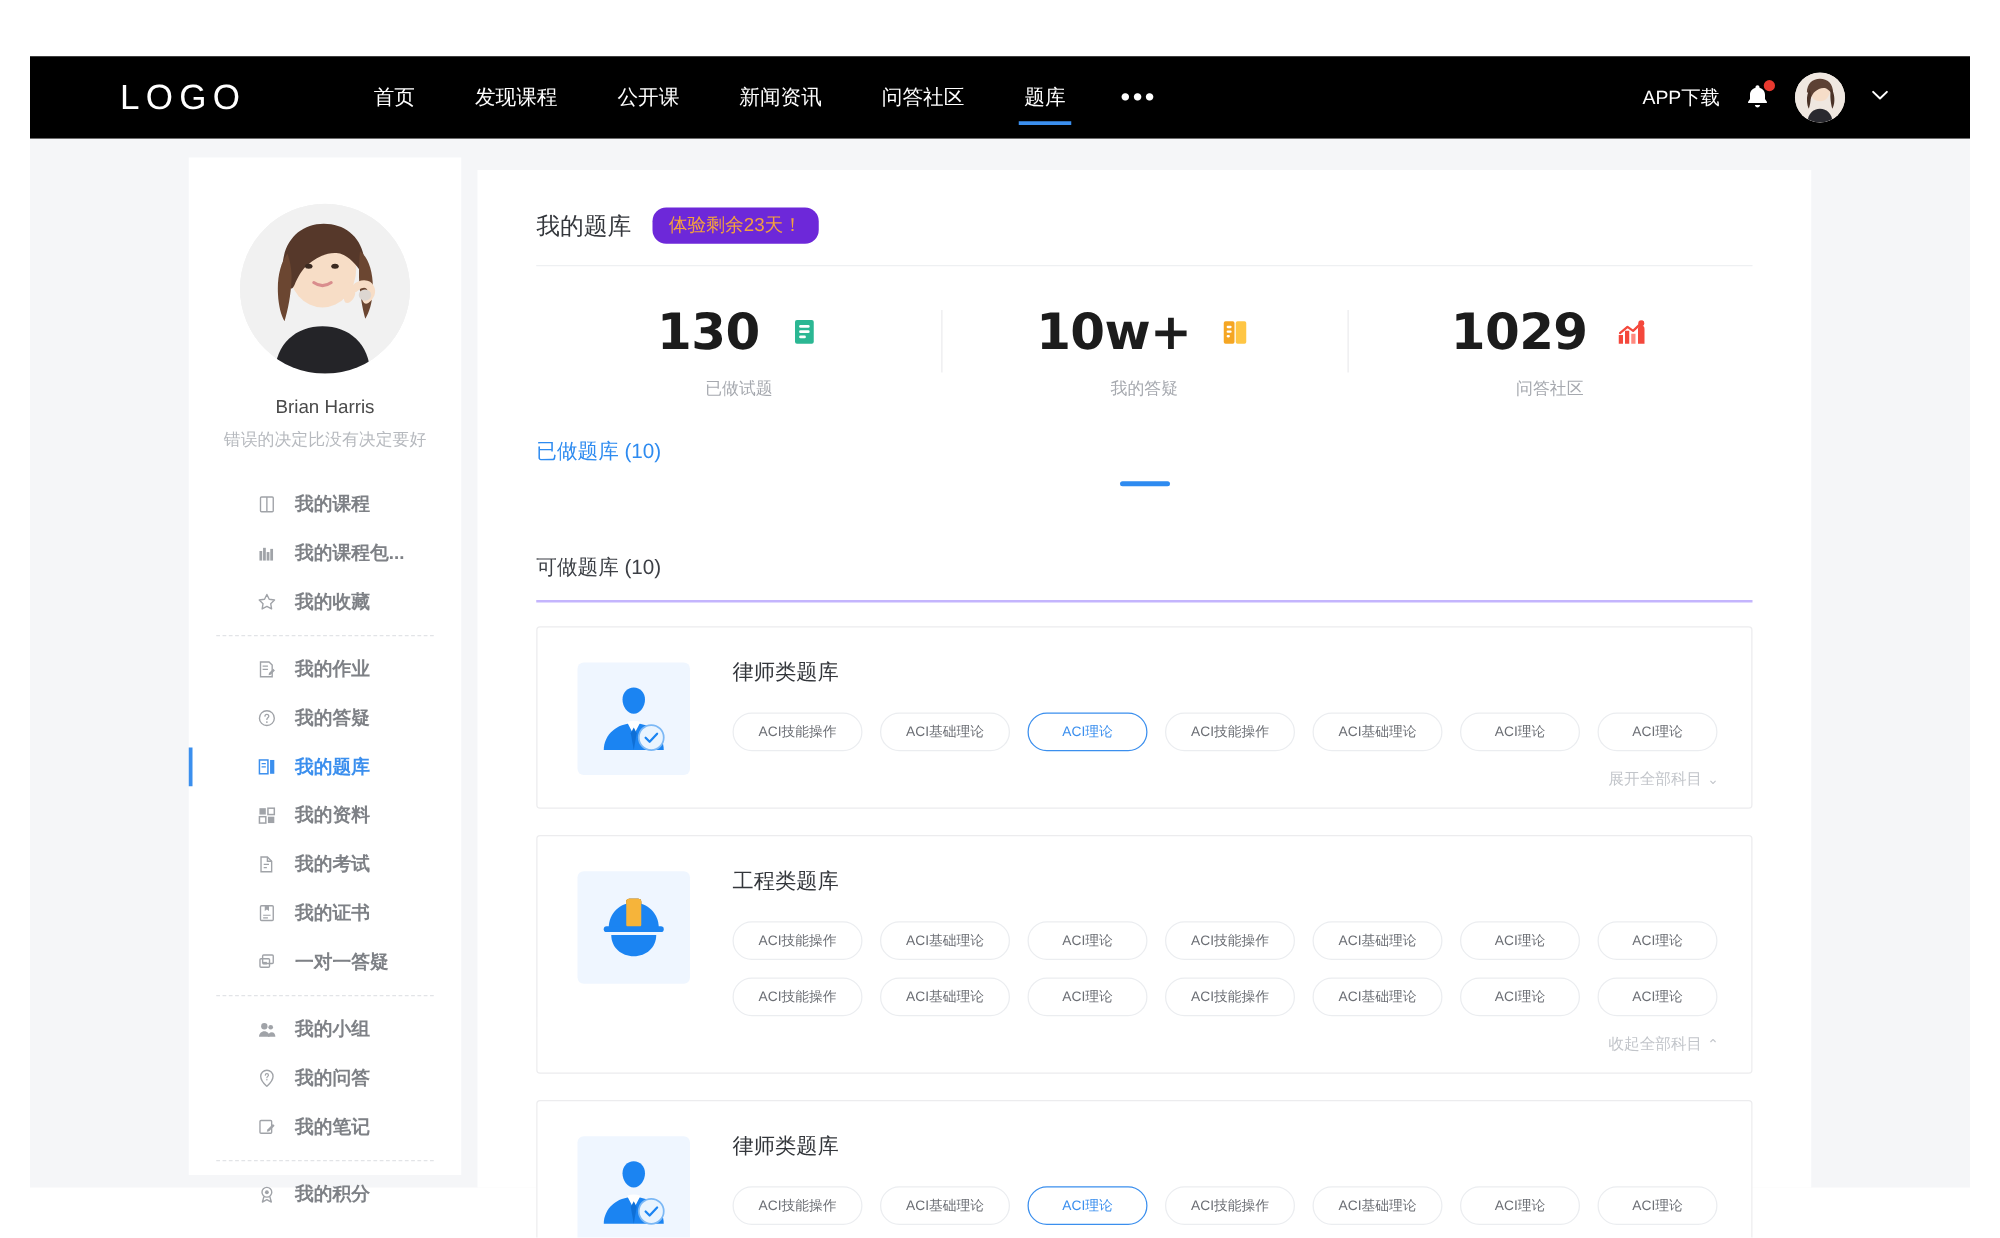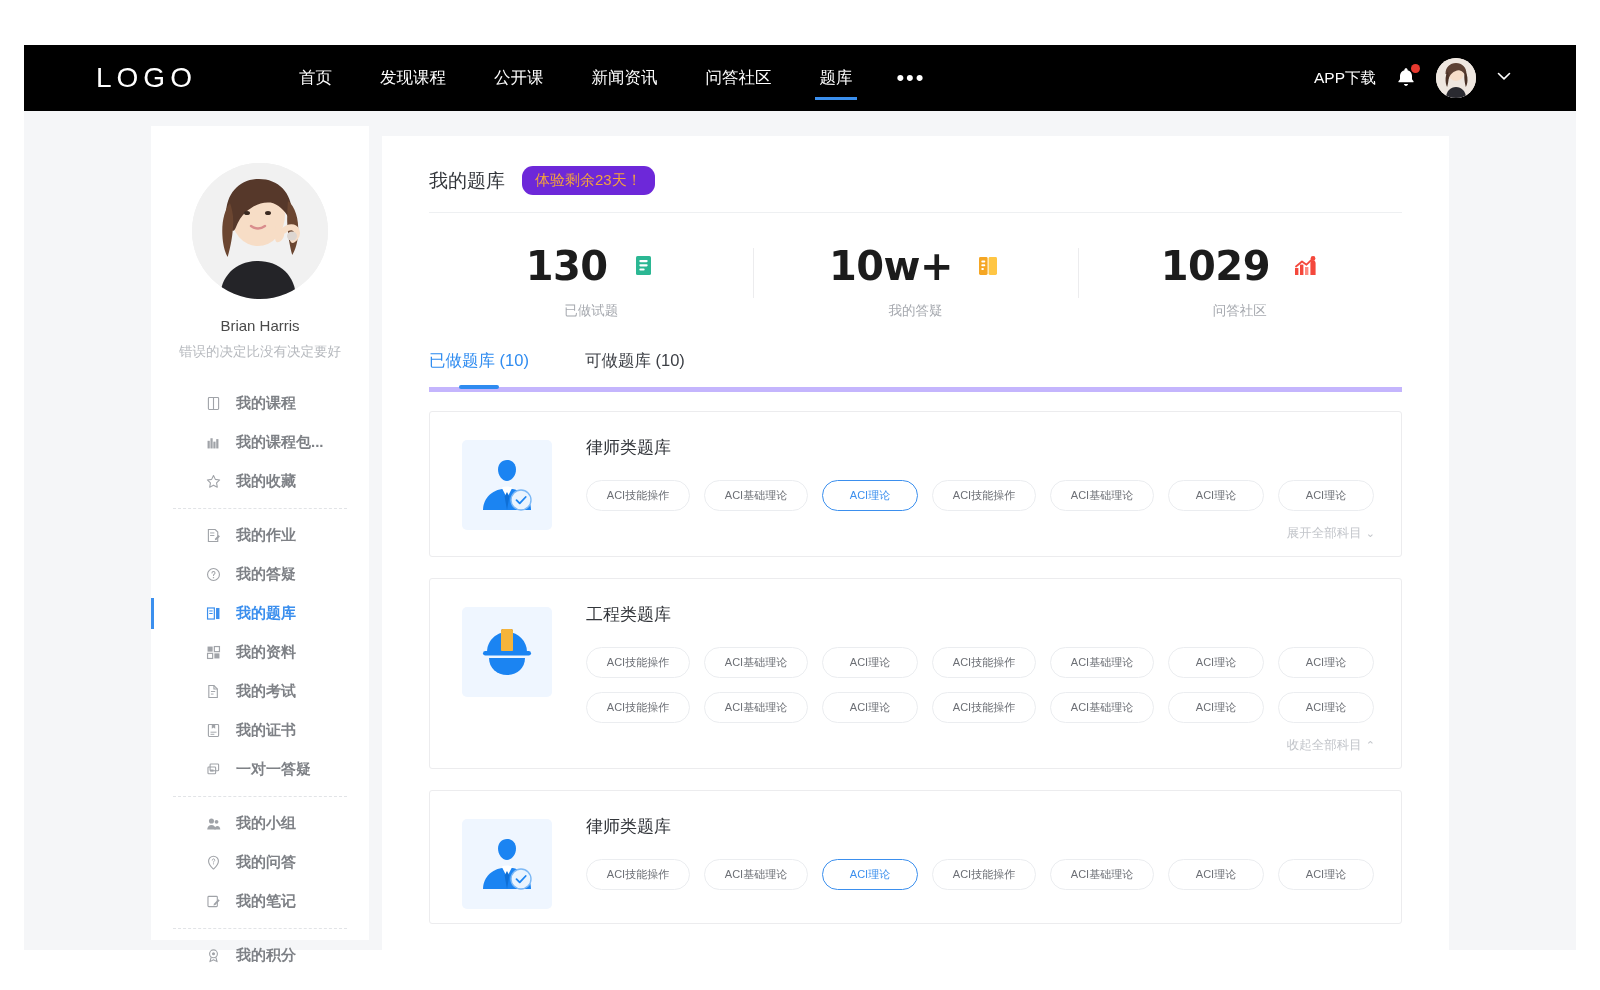--- a/index.html
+++ b/index.html
@@ -220,22 +220,23 @@
     font-size: 13.5px;
     color: #a6a9af;
   }
   .stat-inner { width: 214px; margin: 0 auto; }
 
   
   .tabs {
     display: flex;
     margin: 30px 47px 0 47px;
     gap: 56px;
-    border-bottom: 5px solid #c4b5fd;
+    border-bottom: 2px solid #c4b5fd;
     padding-bottom: 0;
+    flex-direction: column;
   }
   .tab {
     font-size: 16.5px;
     color: #3c3f45;
     padding-bottom: 15px;
     position: relative;
     cursor: pointer;
     white-space: nowrap;
   }
   .tab.active { color: #2e8bf0; }

